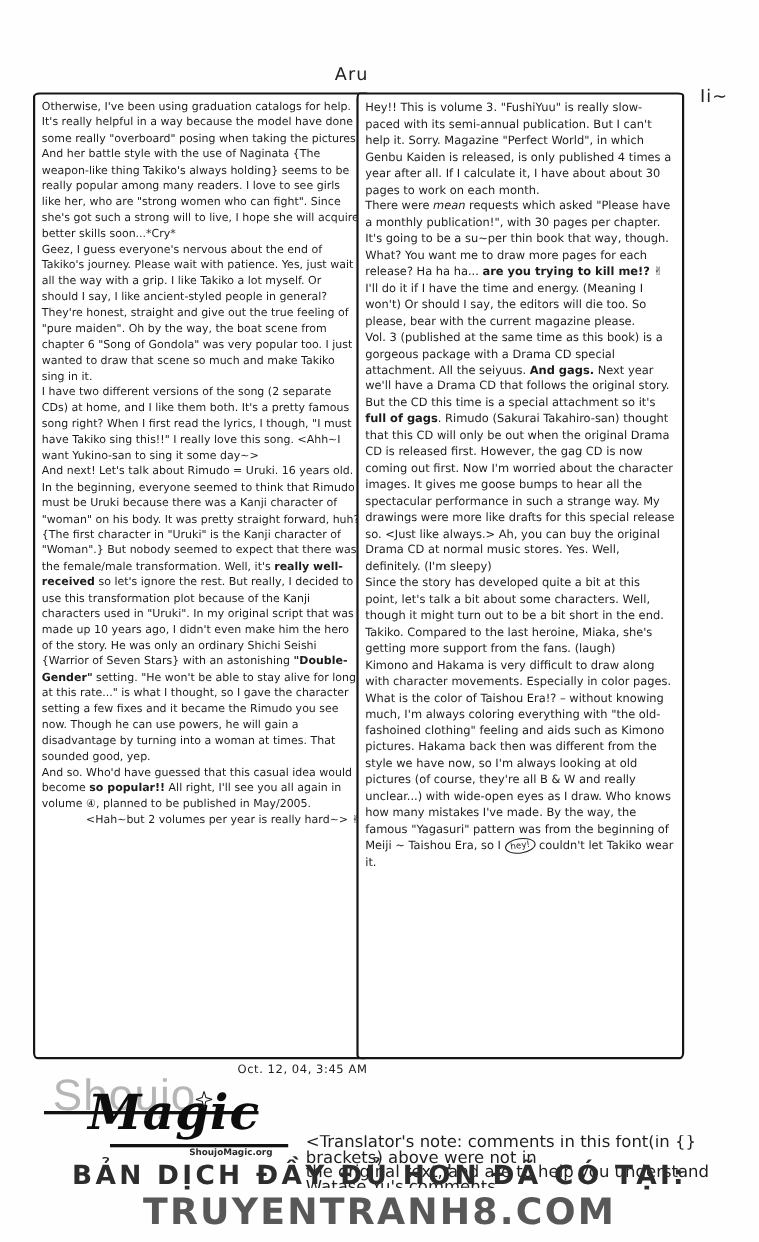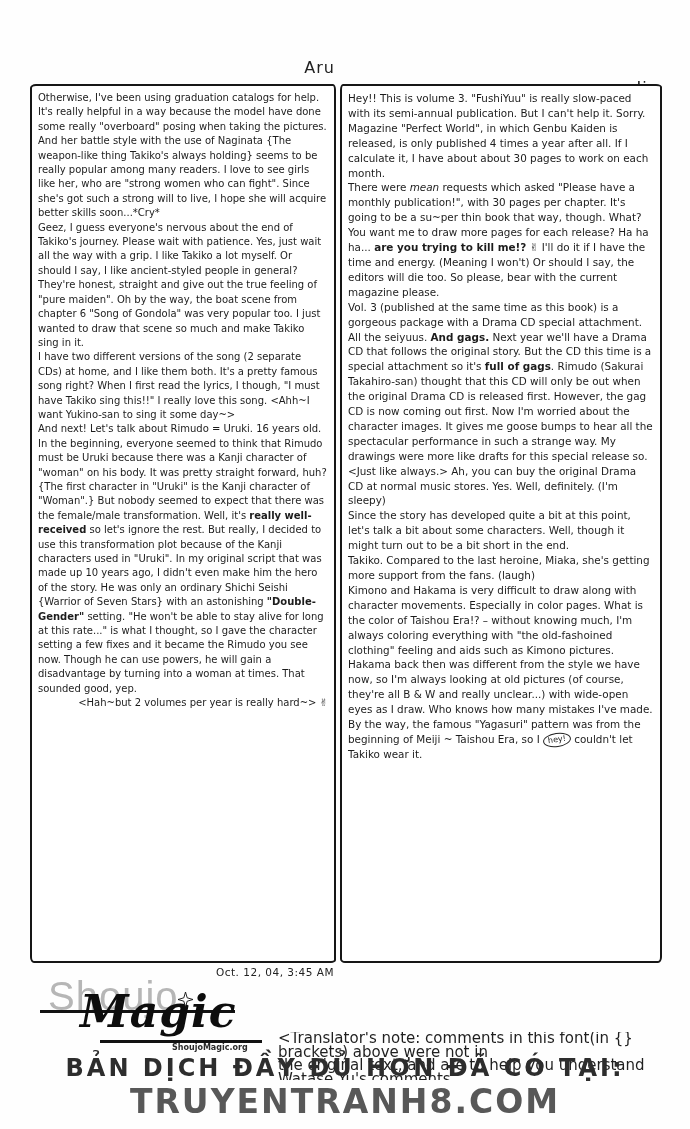--- a/index.html
+++ b/index.html
@@ -15,21 +15,21 @@
   }
   .col-header.left { left:30px; width:305px; }
   .col-header.right { left:338px; width:324px;margin-top:20px; }
   .note-panel {
     position:absolute; top:84px; height:879px;
     border:2px solid #161616; background:#fff;
     padding:5px 6px; overflow:hidden;
   }
   .note-panel.left  { left:30px;  width:306px; border-radius:6px 3px 5px 4px / 4px 6px 3px 6px;
                       font-size:10px; line-height:14.4px; }
-  .note-panel.right { left:340px; width:322px; border-radius:3px 6px 4px 5px / 6px 3px 6px 4px;
+  .note-panel.right { left:324px; width:298px; border-radius:3px 6px 4px 5px / 6px 3px 6px 4px;
                       font-size:10.4px; line-height:14.9px; }
   .para { margin:0; }
   .para.center { text-align:right; }
   .para b { font-weight:700; }
   .para i { font-style:italic; }
   .bubble {
     display:inline-block; border:1px solid #222; border-radius:50%;
     font-size:8px; line-height:10px; padding:1px 4px; transform:rotate(-8deg);
     background:#fff; vertical-align:middle;
   }
@@ -76,20 +76,21 @@
 <div class="page">
 
   <div class="col-header left">Aru</div>
   <div class="col-header right">Ii~</div>
 
   <div class="note-panel left">
       <p class="para">Otherwise, I've been using graduation catalogs for help. It's really helpful in a way because the model have done some really "overboard" posing when taking the pictures. And her battle style with the use of Naginata {The weapon-like thing Takiko's always holding} seems to be really popular among many readers. I love to see girls like her, who are "strong women who can fight". Since she's got such a strong will to live, I hope she will acquire better skills soon...*Cry*</p>
       <p class="para">Geez, I guess everyone's nervous about the end of Takiko's journey. Please wait with patience. Yes, just wait all the way with a grip. I like Takiko a lot myself. Or should I say, I like ancient-styled people in general? They're honest, straight and give out the true feeling of "pure maiden". Oh by the way, the boat scene from chapter 6 "Song of Gondola" was very popular too. I just wanted to draw that scene so much and make Takiko sing in it.</p>
       <p class="para">I have two different versions of the song (2 separate CDs) at home, and I like them both. It's a pretty famous song right? When I first read the lyrics, I though, "I must have Takiko sing this!!" I really love this song. &lt;Ahh~I want Yukino-san to sing it some day~&gt;</p>
       <p class="para">And next! Let's talk about Rimudo = Uruki. 16 years old. In the beginning, everyone seemed to think that Rimudo must be Uruki because there was a Kanji character of "woman" on his body. It was pretty straight forward, huh? {The first character in "Uruki" is the Kanji character of "Woman".} But nobody seemed to expect that there was the female/male transformation. Well, it's <b>really well-received</b> so let's ignore the rest. But really, I decided to use this transformation plot because of the Kanji characters used in "Uruki". In my original script that was made up 10 years ago, I didn't even make him the hero of the story. He was only an ordinary Shichi Seishi {Warrior of Seven Stars} with an astonishing <b>"Double-Gender"</b> setting. "He won't be able to stay alive for long at this rate..." is what I thought, so I gave the character setting a few fixes and it became the Rimudo you see now. Though he can use powers, he will gain a disadvantage by turning into a woman at times. That sounded good, yep.</p>
+      <p class="para">And so. Who'd have guessed that this casual idea would become <b>so popular!!</b> All right, I'll see you all again in volume ④, planned to be published in May/2005.</p>
       <p class="para center">&lt;Hah~but 2 volumes per year is really hard~&gt; ✌</p>
     </div>
 
   <div class="note-panel right">
       <p class="para">Hey!! This is volume 3. "FushiYuu" is really slow-paced with its semi-annual publication. But I can't help it. Sorry. Magazine "Perfect World", in which Genbu Kaiden is released, is only published 4 times a year after all. If I calculate it, I have about about 30 pages to work on each month.</p>
       <p class="para">There were <i>mean</i> requests which asked "Please have a monthly publication!", with 30 pages per chapter. It's going to be a su~per thin book that way, though. What? You want me to draw more pages for each release? Ha ha ha... <b>are you trying to kill me!?</b> ✌ I'll do it if I have the time and energy. (Meaning I won't) Or should I say, the editors will die too. So please, bear with the current magazine please.</p>
       <p class="para">Vol. 3 (published at the same time as this book) is a gorgeous package with a Drama CD special attachment. All the seiyuus. <b>And gags.</b> Next year we'll have a Drama CD that follows the original story. But the CD this time is a special attachment so it's <b>full of gags</b>. Rimudo (Sakurai Takahiro-san) thought that this CD will only be out when the original Drama CD is released first. However, the gag CD is now coming out first. Now I'm worried about the character images. It gives me goose bumps to hear all the spectacular performance in such a strange way.  My drawings were more like drafts for this special release so. &lt;Just like always.&gt; Ah, you can buy the original Drama CD at normal music stores. Yes. Well, definitely. (I'm sleepy)</p>
       <p class="para">Since the story has developed quite a bit at this point, let's talk a bit about some characters. Well, though it might turn out to be a bit short in the end.</p>
       <p class="para">Takiko. Compared to the last heroine, Miaka, she's getting more support from the fans. (laugh)</p>
       <p class="para">Kimono and Hakama is very difficult to draw along with character movements. Especially in color pages. What is the color of Taishou Era!? – without knowing much, I'm always coloring everything with "the old-fashoined clothing" feeling and aids such as Kimono pictures. Hakama back then was different from the style we have now, so I'm always looking at old pictures (of course, they're all B &amp; W and really unclear...) with wide-open eyes as I draw. Who knows how many mistakes I've made. By the way, the famous "Yagasuri" pattern was from the beginning of Meiji ~ Taishou Era, so I <span class="bubble">hey!</span> couldn't let Takiko wear it.</p>

